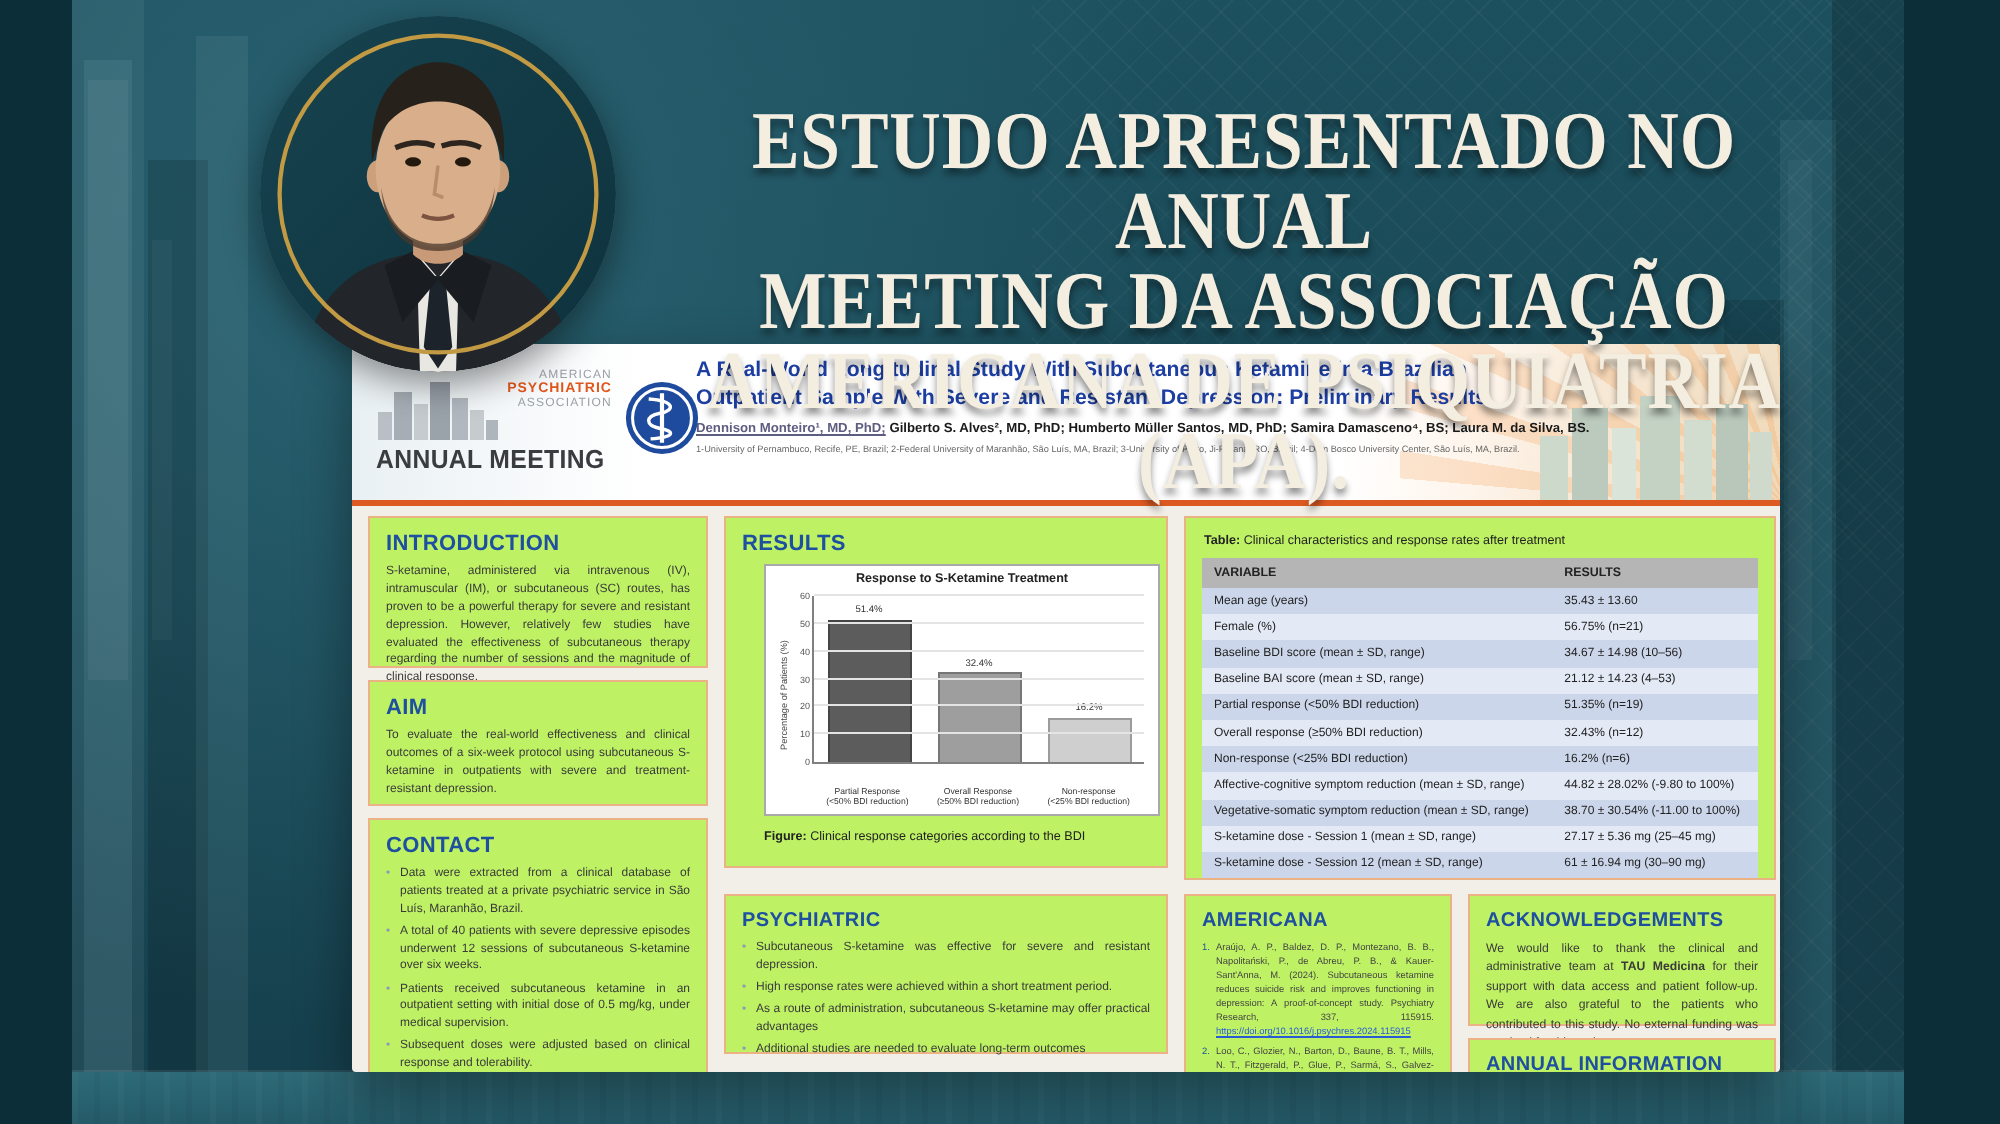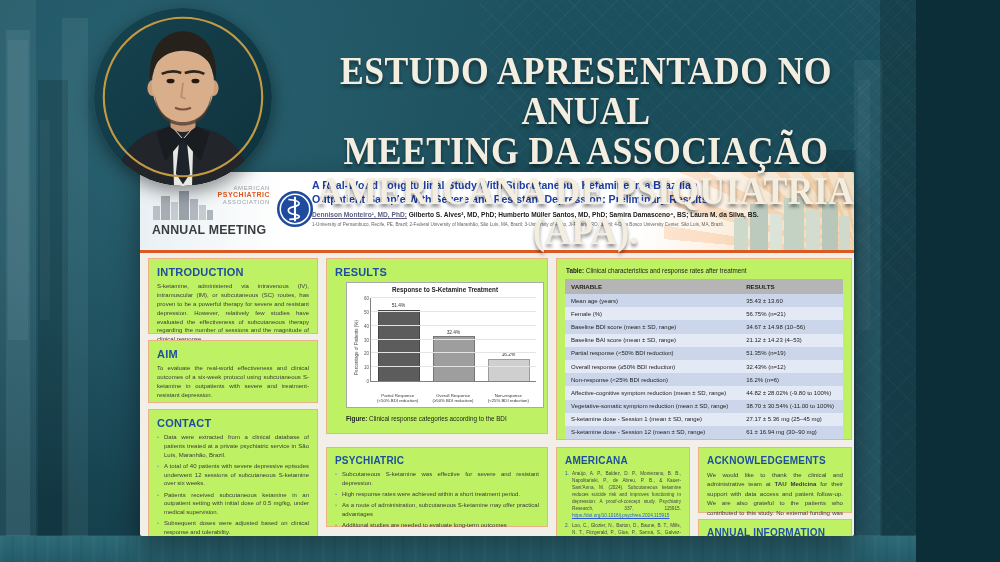--- a/index.html
+++ b/index.html
@@ -1,21 +1,21 @@
 <!DOCTYPE html>
 <html><head>
 <meta charset="utf-8">
 <style>
   * { margin:0; padding:0; box-sizing:border-box; }
   body { background:#0c2e38; font-family:"Liberation Sans", sans-serif; }
   .canvas { position:relative; width:916px; height:562px; overflow:hidden;
     background:
       radial-gradient(circle at 18% 22%, #2a6271 0%, rgba(42,98,113,0) 45%),
       radial-gradient(circle at 85% 80%, #1a4b59 0%, rgba(26,75,89,0) 60%),
-      linear-gradient(#1d515f, #153f4c); }
+      linear-gradient(#1d515f, #153f4c); margin-left: 36px; }
 
   
   .bg-lattice { position:absolute; left:480px; top:0; width:520px; height:280px; opacity:.55;
     background:
       repeating-linear-gradient(45deg, rgba(255,255,255,.06) 0 1px, transparent 1px 13px),
       repeating-linear-gradient(-45deg, rgba(255,255,255,.06) 0 1px, transparent 1px 13px); }
   .bg-lattice2 { position:absolute; left:850px; top:0; width:150px; height:562px; opacity:.45;
     background:
       repeating-linear-gradient(45deg, rgba(255,255,255,.07) 0 1px, transparent 1px 13px),
       repeating-linear-gradient(-45deg, rgba(255,255,255,.07) 0 1px, transparent 1px 13px); }

